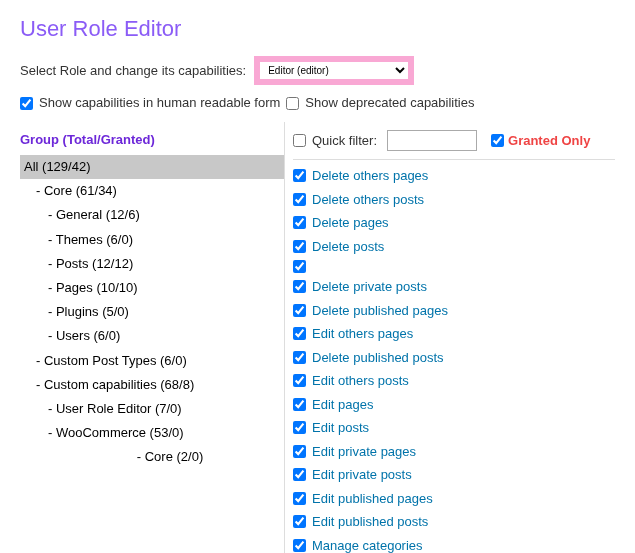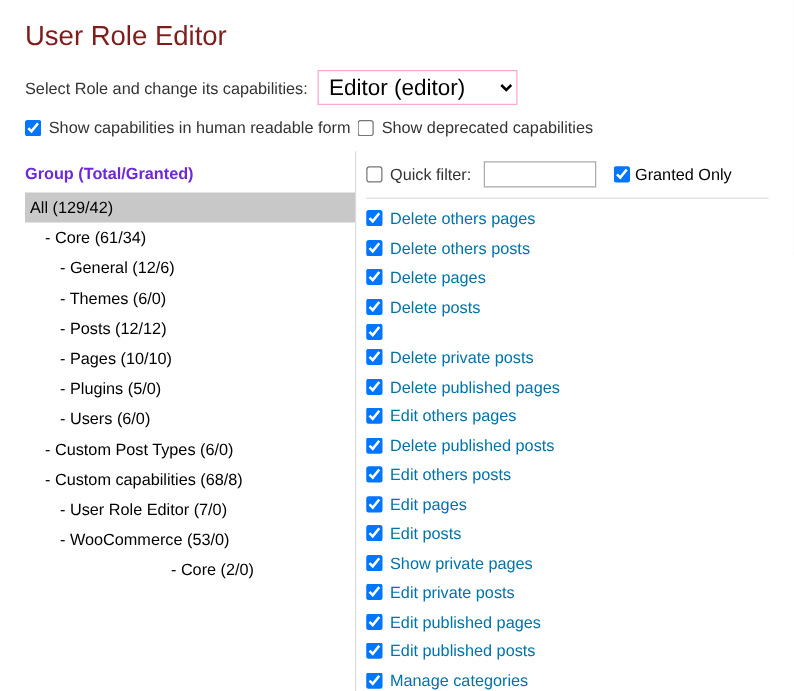--- a/index.html
+++ b/index.html
@@ -13,37 +13,37 @@
     }
     .page-wrap {
       background: #fff;
       padding: 16px 20px;
       width: 635px;
       min-height: 553px;
     }
     .page-title {
       font-size: 22px;
       font-weight: 400;
-      color: #7f1d1d;
+      color: #8b5cf6;
       margin-bottom: 14px;
     }
     .select-role-row {
       display: flex;
       align-items: center;
       margin-bottom: 10px;
       gap: 8px;
     }
     .select-role-label {
       font-weight: normal;
       font-size: 13px;
     }
     .role-select {
       padding: 2px 4px;
-      font-size: 18px;
-      border: 1px solid #f9a8d4;
+      font-size: 10px;
+      border: 6px solid #f9a8d4;
       background: #fff;
       min-width: 160px;
     }
     .checkbox-row {
       display: flex;
       align-items: flex-end;
       gap: 6px;
       margin-bottom: 12px;
       font-size: 13px;
     }
@@ -111,22 +111,22 @@
       width: 90px;
     }
     .granted-only-wrap {
       display: flex;
       align-items: center;
       gap: 4px;
       margin-left: 8px;
     }
     .granted-only-label {
       font-size: 13px;
-      font-weight: normal;
-      color: #000000;
+      font-weight: bold;
+      color: #ef4444;
     }
     .cap-list {
       list-style: none;
       padding: 0;
     }
     .cap-item {
       display: flex;
       align-items: center;
       gap: 6px;
       padding: 2px 0;
@@ -241,21 +241,21 @@
           <li class="cap-item">
             <input type="checkbox" checked="" style="">
             <span class="cap-label">Edit pages</span>
           </li>
           <li class="cap-item">
             <input type="checkbox" checked="" style="">
             <span class="cap-label">Edit posts</span>
           </li>
           <li class="cap-item">
             <input type="checkbox" checked="" style="">
-            <span class="cap-label">Show private pages</span>
+            <span class="cap-label">Edit private pages</span>
           </li>
           <li class="cap-item">
             <input type="checkbox" checked="" style="">
             <span class="cap-label">Edit private posts</span>
           </li>
           <li class="cap-item">
             <input type="checkbox" checked="" style="">
             <span class="cap-label">Edit published pages</span>
           </li>
           <li class="cap-item">

